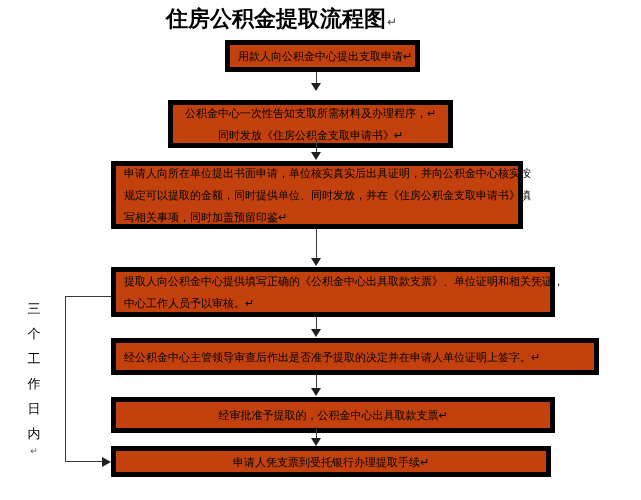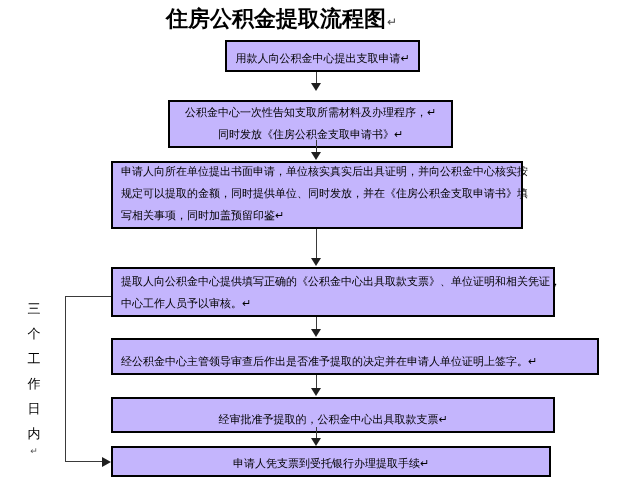--- a/index.html
+++ b/index.html
@@ -14,23 +14,23 @@
   .title{
     position:absolute;left:0;top:5px;width:531px;
     text-align:center;
     font-size:22px;font-weight:bold;line-height:28px;
     white-space:nowrap;
     margin-left:16px;
   }
   .title .pmark{font-size:12px;font-weight:normal;color:#444;vertical-align:baseline;margin-left:1px;}
   .box{
     position:absolute;box-sizing:border-box;
-    border:2px solid #000000;background:#c4b5fd;
+    border:5px solid #000000;background:#c2410c;
     padding:1px 8px;
-    display:flex;flex-direction:column;justify-content:flex-end;
+    display:flex;flex-direction:column;justify-content:center;
     font-size:11px;line-height:22px;
     white-space:nowrap;
   }
   .box.c{text-align:center;}
   .box .ln{height:22px;}
   .arrow{position:absolute;width:12px;}
   .arrow .shaft{position:absolute;left:50%;margin-left:-0.5px;top:0;bottom:7px;width:1px;background:#3a3a3a;}
   .arrow .head{
     position:absolute;bottom:0;left:50%;transform:translateX(-50%);
     width:0;height:0;

